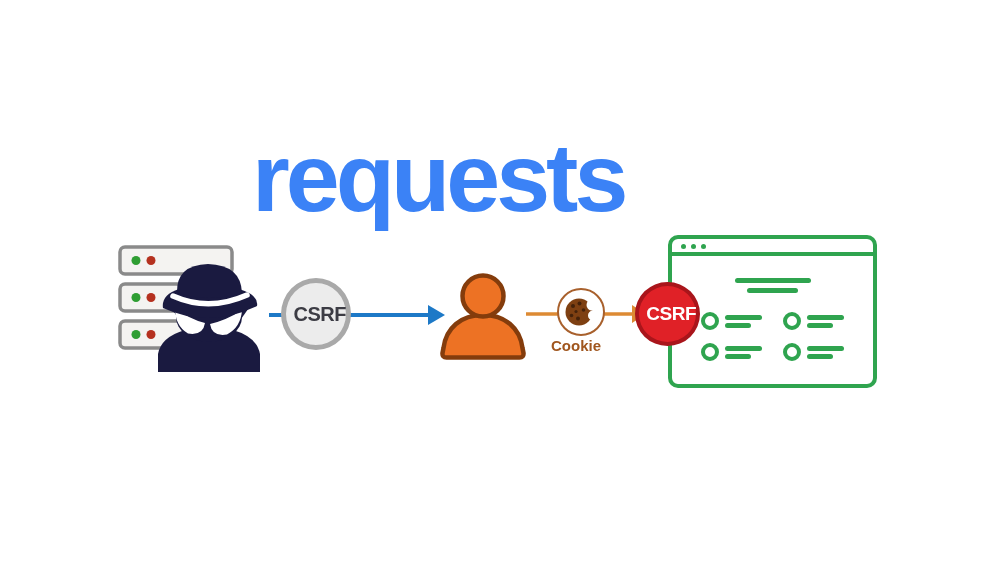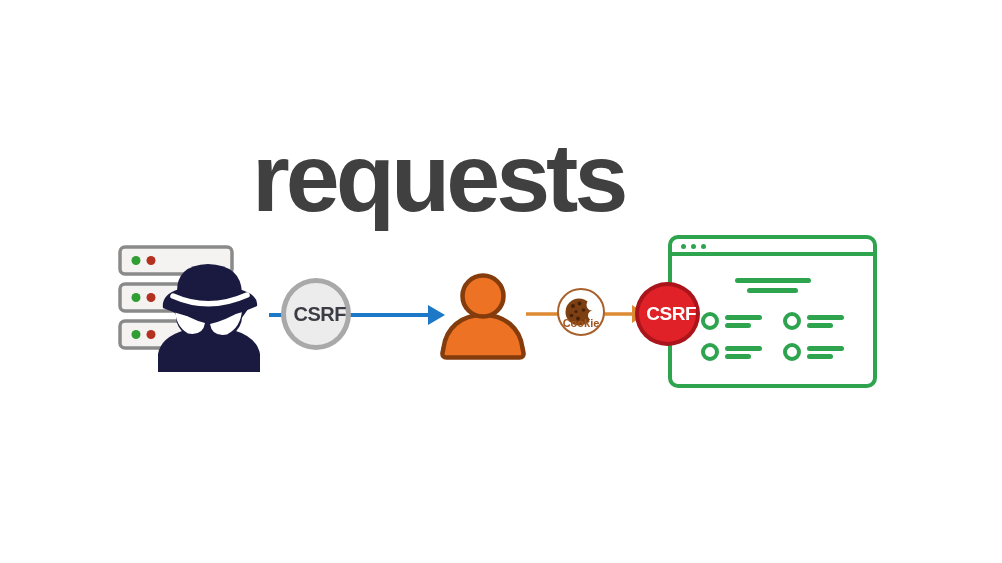--- a/index.html
+++ b/index.html
@@ -4,21 +4,21 @@
 <style>
   html,body{margin:0;padding:0;background:#fff;}
   .stage{
     position:relative;width:1002px;height:563px;background:#ffffff;overflow:hidden;
     font-family:"Liberation Sans",sans-serif;
   }
   
   .title{
     position:absolute;left:252px;top:129px;margin:0;
     font:700 97px/1 "Liberation Sans",sans-serif;
-    letter-spacing:-4px;color:#404040;
+    letter-spacing:-4px;color:#3b82f6;
   }
   
   .abs{position:absolute;}
   
   .badge{
     position:absolute;border-radius:50%;
     display:flex;align-items:center;justify-content:flex-end;
     font-weight:700;letter-spacing:-0.5px;
   }
   .badge-gray{
@@ -31,22 +31,22 @@
     background:#E02127;border:4px solid #A9151B;box-sizing:border-box;
     color:#ffffff;font-size:19px;
   }
   
   .cookie-circle{
     position:absolute;left:557px;top:288px;width:48px;height:48px;
     background:#ffffff;border:2px solid #A8602C;border-radius:50%;
     box-sizing:border-box;display:flex;align-items:center;justify-content:center;
   }
   .cookie-label{
-    position:absolute;left:551px;top:317px;width:60px;text-align:center;
-    font-weight:700;font-size:11px;color:#A0561E;
+    position:absolute;left:551px;top:337px;width:60px;
+    font-weight:700;font-size:15px;color:#A0561E;
   }
   
   .browser{
     position:absolute;left:668px;top:235px;width:209px;height:153px;
     border:4px solid #2FA44F;border-radius:10px;box-sizing:border-box;background:#fff;
   }
   .b-dot{position:absolute;width:5px;height:5px;border-radius:50%;background:#2FA44F;top:5px;}
   .b-divider{position:absolute;left:0;right:0;top:13px;height:4px;background:#2FA44F;}
   .b-line{position:absolute;height:5px;border-radius:3px;background:#2FA44F;}
   .b-item{position:absolute;display:flex;align-items:center;gap:6px;}

